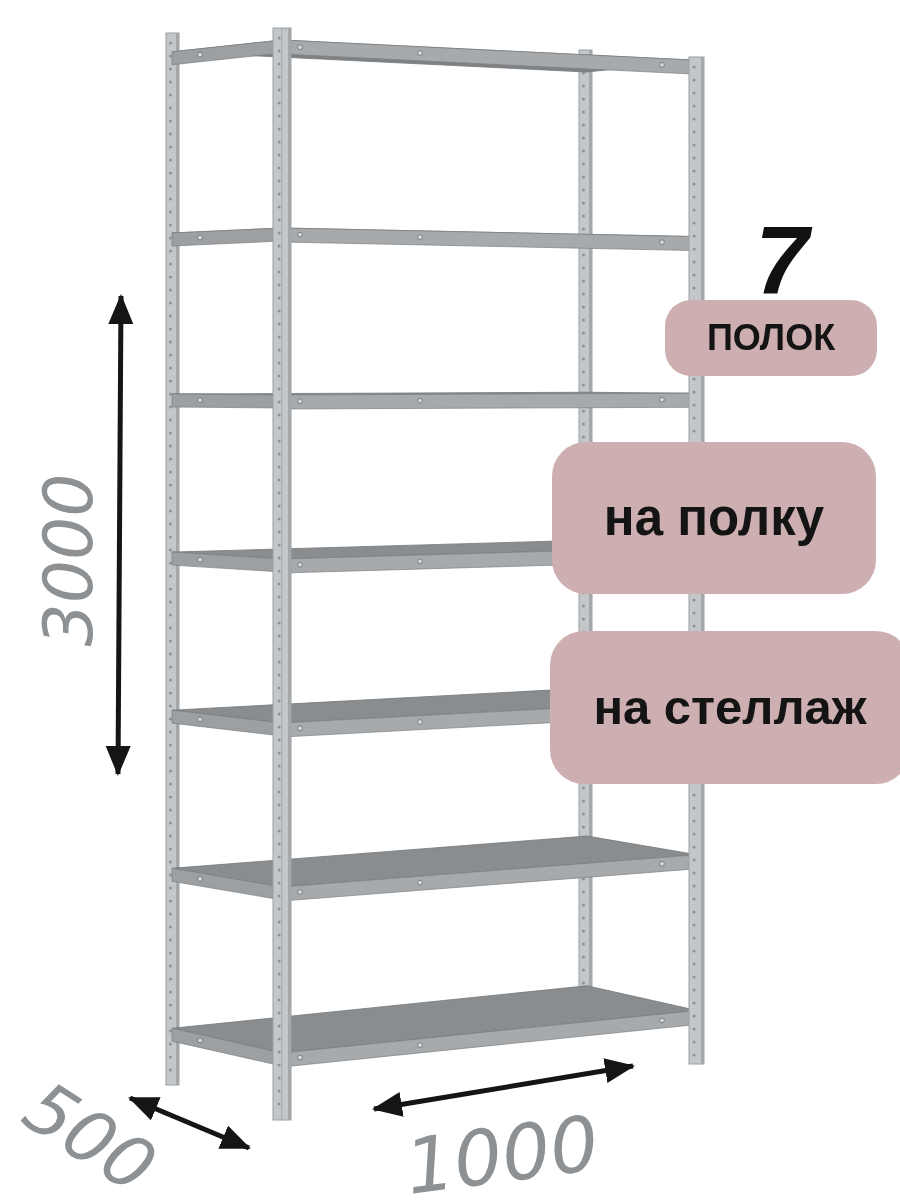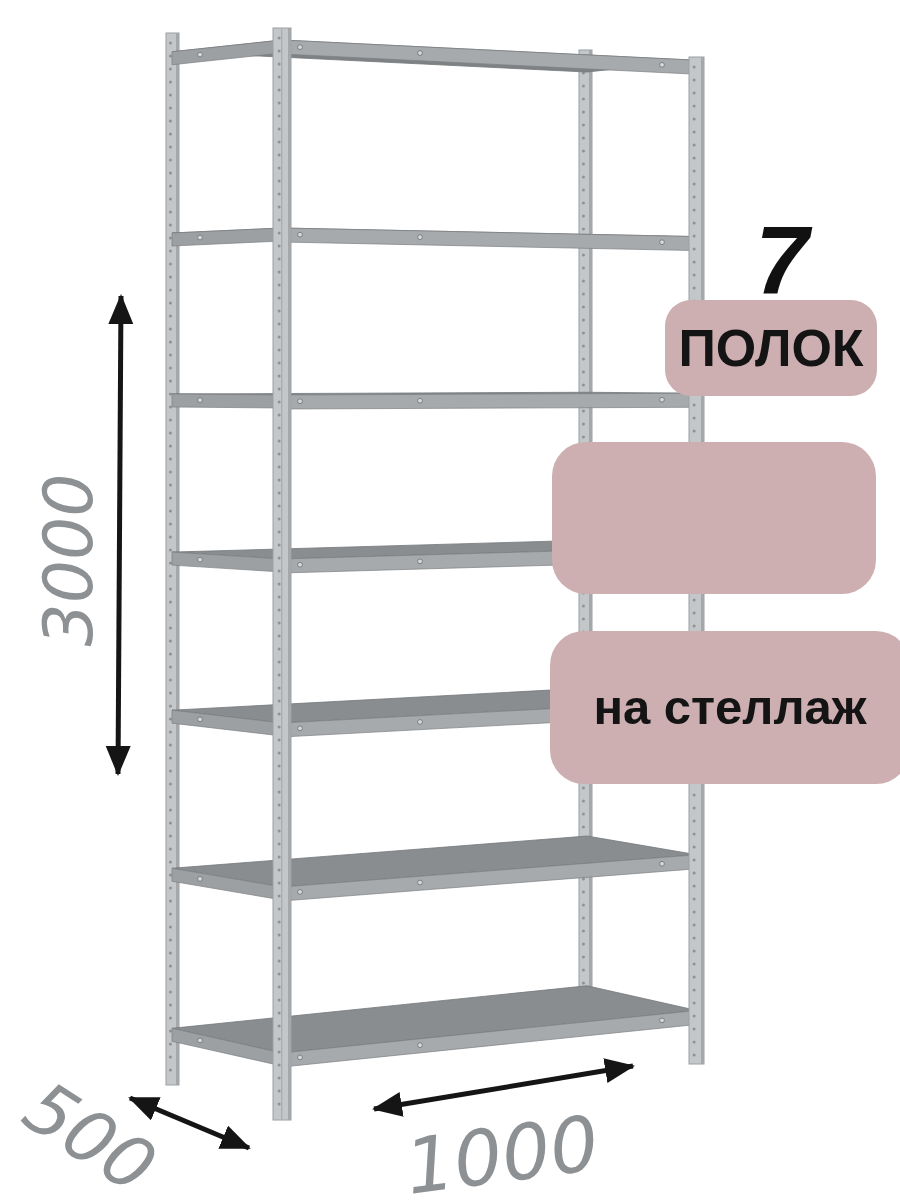--- a/index.html
+++ b/index.html
@@ -16,21 +16,21 @@
   .big-seven{
     position:absolute;left:692px;top:213px;width:180px;height:100px;
     font-size:96px;line-height:1;font-weight:bold;font-style:italic;
     color:#111;text-align:center;
   }
   .badge{
     position:absolute;background:#cdafb1;color:#141414;
     display:flex;flex-direction:column;align-items:center;justify-content:center;
     font-weight:bold;text-align:center;
   }
-  .badge-shelves{left:665px;top:300px;width:212px;height:96px;border-radius:26px;font-size:52px;}
+  .badge-shelves{left:665px;top:300px;width:212px;height:76px;border-radius:26px;font-size:36px;}
   .badge-two-line{line-height:1.32;}
   .badge-per-shelf{left:552px;top:442px;width:324px;height:152px;border-radius:34px;font-size:51px;}
   .badge-per-rack{left:550px;top:631px;width:360px;height:153px;border-radius:34px;font-size:49px;text-align:right;}
 </style>
 </head>
 <body>
 
 <div class="stage">
 
   <svg id="rack-svg" viewBox="0 0 900 1200">
@@ -455,19 +455,20 @@
     </g>
   </svg>
 
   <div class="big-seven" style="color: rgb(17, 17, 17);">7</div>
 
   <div class="badge badge-shelves" style="background: rgb(205, 175, 177); color: rgb(20, 20, 20);">
     <div>ПОЛОК</div>
   </div>
 
   <div class="badge badge-per-shelf badge-two-line" style="background: rgb(205, 175, 177); color: rgb(20, 20, 20);">
+    <div>на полку</div>
   </div>
 
   <div class="badge badge-per-rack badge-two-line" style="background: rgb(205, 175, 177); color: rgb(20, 20, 20);">
     <div>на стеллаж</div>
   </div>
 
 </div>
 
 </body></html>

